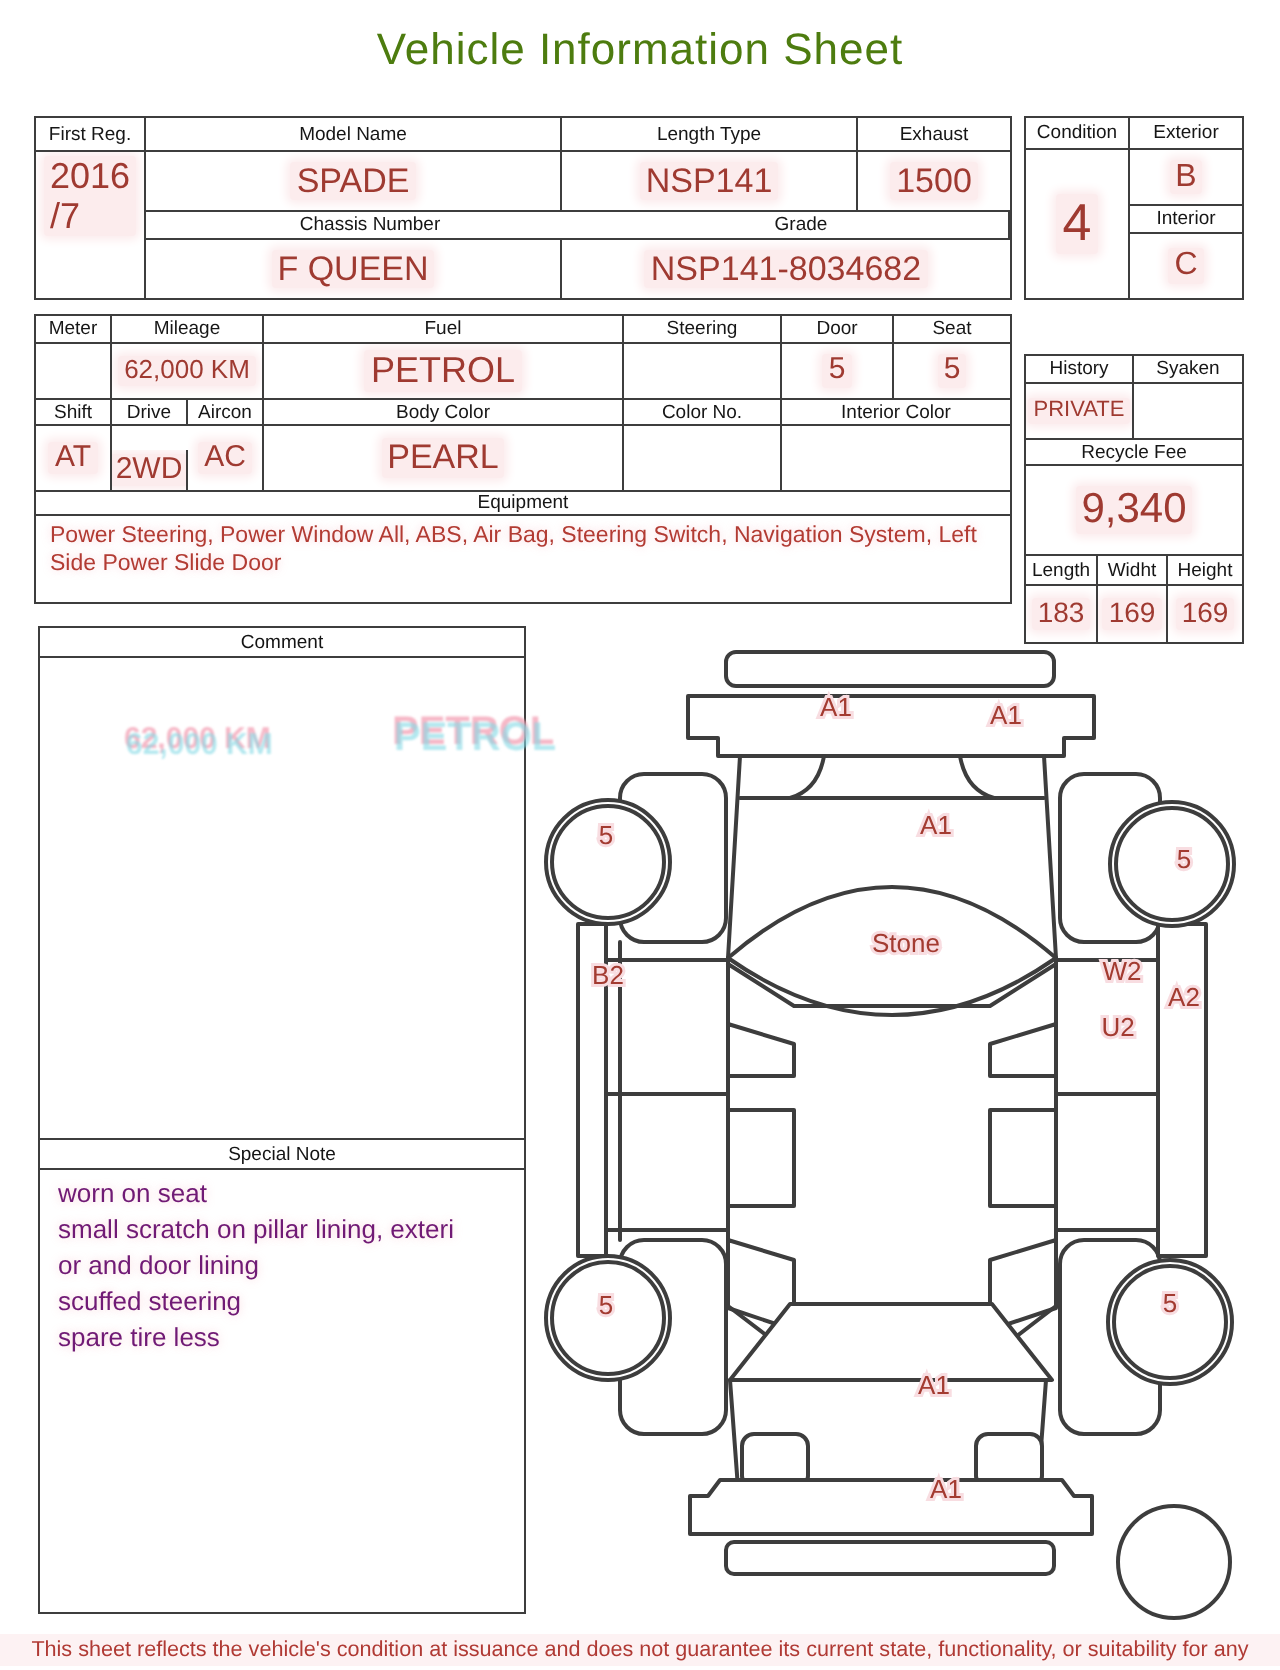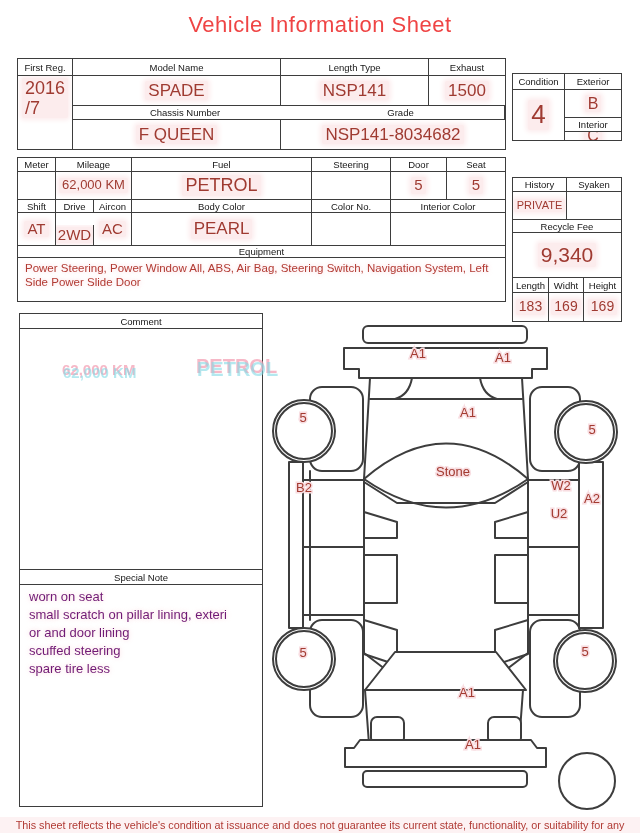--- a/index.html
+++ b/index.html
@@ -9,21 +9,21 @@
   .tbl{border:1.6px solid #3d3d3d;background:#fff;display:flex;}
   .col{display:flex;flex-direction:column;box-sizing:border-box;}
   .row{display:flex;box-sizing:border-box;}
   .cell{display:flex;align-items:center;justify-content:center;box-sizing:border-box;overflow:hidden;}
   .hdr{font-size:9.5px;color:#161616;}
   .br{border-right:1px solid #3d3d3d;}
   .bb{border-bottom:1px solid #3d3d3d;}
   .rv{color:#9f3a31;background:#fceced;box-shadow:0 0 5px 2px #fceced;border-radius:2px;
       padding:0 3px;line-height:1.12;white-space:pre-line;}
   .rv:empty{background:transparent;box-shadow:none;padding:0;}
-  .title{width:100%;text-align:center;top:12px;font-size:22px;letter-spacing:.5px;color:#ef4444;}
+  .title{width:100%;text-align:center;top:12px;font-size:22px;letter-spacing:.5px;color:#4d7c0f;}
   .boxhdr{border-bottom:1px solid #3d3d3d;display:flex;align-items:center;justify-content:center;
           font-size:9.5px;}
   .notes{color:#701a75;font-size:13px;line-height:1.38;white-space:pre-line;padding:5px 9px;
          text-shadow:0 0 5px rgba(248,189,199,.7);}
   .equip{color:#b23b33;font-size:11.5px;line-height:1.25;padding:3px 7px;text-align:left;
          align-items:flex-start;justify-content:flex-start;display:flex;
          text-shadow:0 0 5px rgba(248,189,199,.7);}
   .footer{left:0;right:0;top:817px;height:16px;text-align:center;font-size:10.8px;
           color:#b03a34;background:#fdf2f3;line-height:16px;}
   .ghost{position:absolute;font-weight:bold;filter:blur(.6px);white-space:nowrap;}
@@ -74,21 +74,21 @@
         <div class="cell br" style="width:208px;">
             <span class="rv" style="font-size:17px;">F QUEEN</span>
           </div>
         <div class="cell" style="flex:1;">
             <span class="rv" style="font-size:17px;">NSP141-8034682</span>
           </div>
       </div>
     </div>
   </div>
 
-  <div class="abs tbl" style="left:512px;top:58px;width:110px;height:68px;margin-top:15px;">
+  <div class="abs tbl" style="left:512px;top:58px;width:110px;height:92px;">
     <div class="col br" style="width:52px;">
       <div class="cell hdr bb" style="height:16px;">Condition</div>
       <div class="cell" style="flex:1;">
           <span class="rv" style="font-size:26px;">4</span>
         </div>
     </div>
     <div class="col" style="flex:1;">
       <div class="cell hdr bb" style="height:16px;">Exterior</div>
       <div class="cell bb" style="height:28px;">
           <span class="rv" style="font-size:16px;">B</span>

